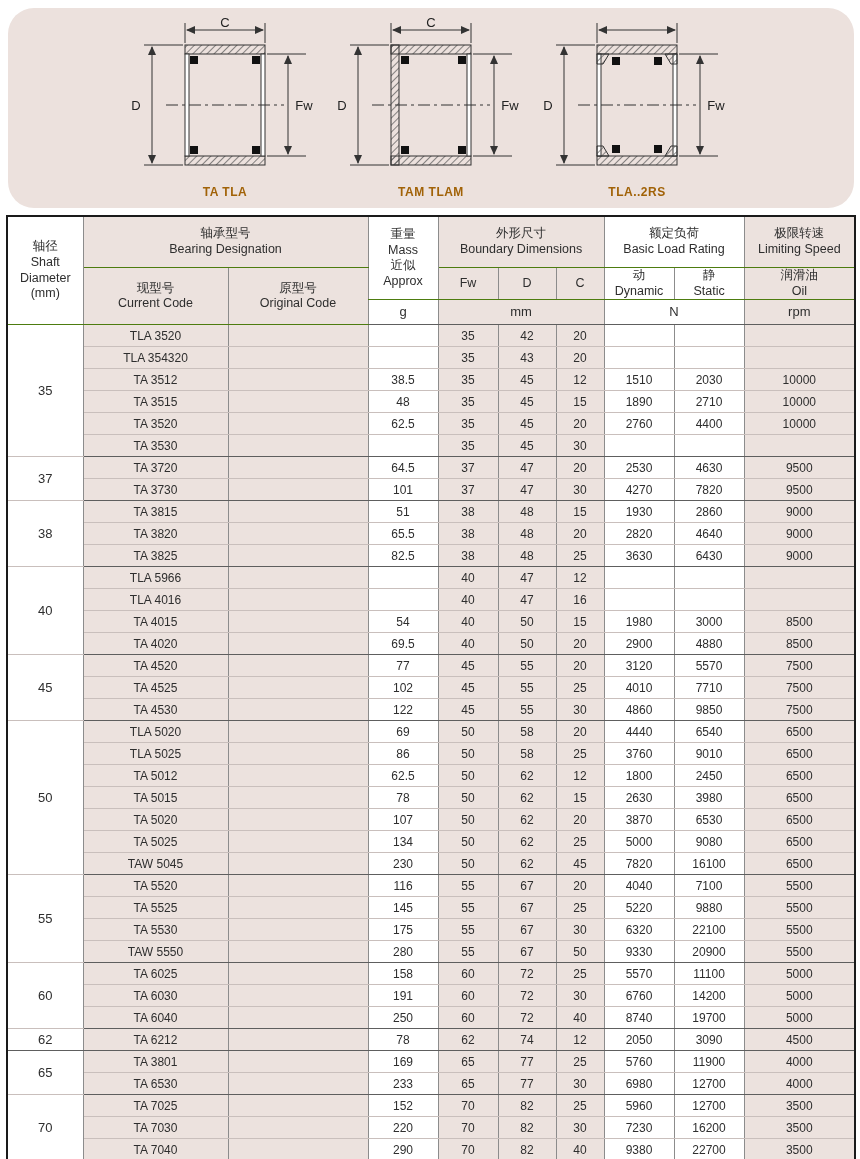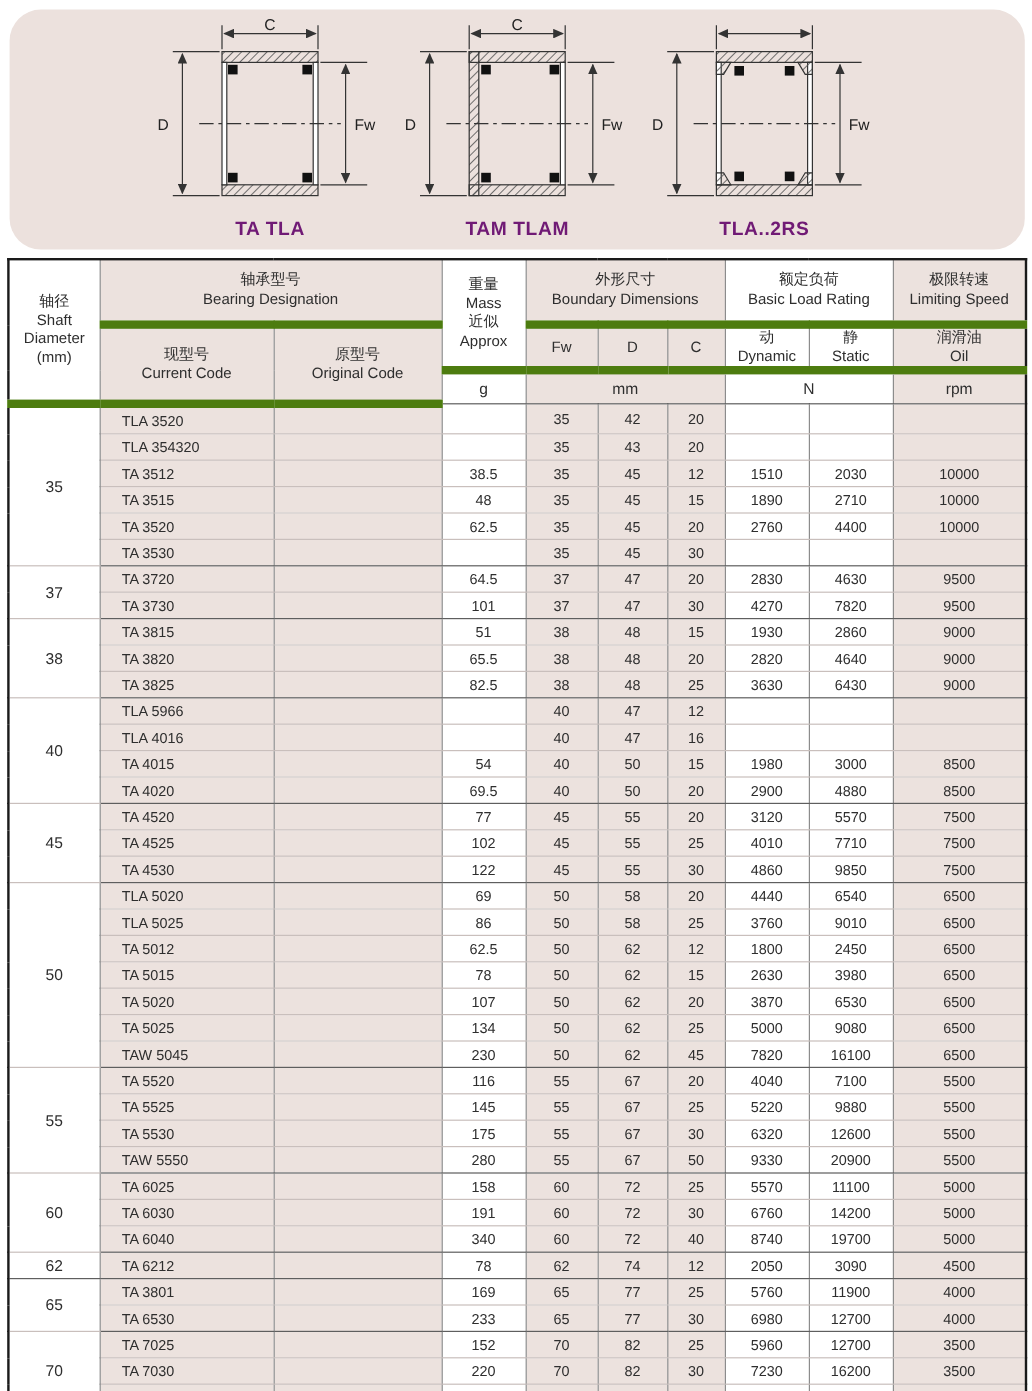--- a/index.html
+++ b/index.html
@@ -10,56 +10,56 @@
     margin:8px 6px 7px 8px;
     height:200px;
     background:#ece1dd;
     border-radius:26px;
     display:flex;
     justify-content:center;
     align-items:center;
     gap:16px;
   }
   .diagram{display:flex;flex-direction:column;align-items:center;}
-  .diagram-label{font-size:16px;font-weight:bold;color:#701a75;margin-top:-4px;letter-spacing:.5px;}
+  .diagram-label{font-size:12px;font-weight:bold;color:#a16207;margin-top:-4px;letter-spacing:.5px;}
 
   
   table.spec{
     border-collapse:collapse;
     table-layout:fixed;
     width:848px;
     margin-left:6px;
     border:2px solid #1a1a1a;
     background:#ffffff;
   }
   .spec th,.spec td{
     border-left:1px solid #8c8c8c;
     border-right:1px solid #8c8c8c;
     font-weight:normal;
     text-align:center;
     vertical-align:middle;
     padding:0;
     overflow:hidden;
   }
   .spec thead th{
-    border-bottom:7px solid #4d7c0f;
+    border-bottom:1px solid #4d7c0f;
     white-space:pre-line;
     line-height:1.25;
     font-size:12.5px;
   }
   .spec thead tr.units th{border-bottom:1px solid #5e5e5e;font-size:13px;height:24px;}
   .spec thead tr.band1 th{height:50px;}
   .spec thead tr.band2 th{height:30px;}
   .spec tbody td{
     height:21px;
     font-size:12px;
     border-bottom:1px solid #c9bfbc;
   }
   .spec tbody tr.group-end td{border-bottom:1px solid #5e5e5e;}
-  .spec td.left{text-align:left;padding-left:18px;}
+  .spec td.left{text-align:center;}
   .pink{background:#ece2de;}
   .white{background:#ffffff;}
   .spec td.c-shaft{font-size:13px;background:#ffffff;}
 </style>
 </head>
 <body>
 
 <div class="top-panel">
 
   <div class="diagram">
@@ -302,21 +302,21 @@
         <td class="pink"></td>
       </tr>
       <tr>
         <td class="c-shaft" rowspan="2">37</td>
         <td class="pink left">TA 3720</td>
         <td class="pink"></td>
         <td class="white">64.5</td>
         <td class="pink">37</td>
         <td class="pink">47</td>
         <td class="pink">20</td>
-        <td class="white">2830</td>
+        <td class="white">2530</td>
         <td class="white">4630</td>
         <td class="pink">9500</td>
       </tr>
       <tr class="group-end">
         <td class="pink left">TA 3730</td>
         <td class="pink"></td>
         <td class="white">101</td>
         <td class="pink">37</td>
         <td class="pink">47</td>
         <td class="pink">30</td>
@@ -539,21 +539,21 @@
         <td class="pink">5500</td>
       </tr>
       <tr>
         <td class="pink left">TA 5530</td>
         <td class="pink"></td>
         <td class="white">175</td>
         <td class="pink">55</td>
         <td class="pink">67</td>
         <td class="pink">30</td>
         <td class="white">6320</td>
-        <td class="white">12600</td>
+        <td class="white">22100</td>
         <td class="pink">5500</td>
       </tr>
       <tr class="group-end">
         <td class="pink left">TAW 5550</td>
         <td class="pink"></td>
         <td class="white">280</td>
         <td class="pink">55</td>
         <td class="pink">67</td>
         <td class="pink">50</td>
         <td class="white">9330</td>
@@ -579,21 +579,21 @@
         <td class="pink">60</td>
         <td class="pink">72</td>
         <td class="pink">30</td>
         <td class="white">6760</td>
         <td class="white">14200</td>
         <td class="pink">5000</td>
       </tr>
       <tr class="group-end">
         <td class="pink left">TA 6040</td>
         <td class="pink"></td>
-        <td class="white">340</td>
+        <td class="white">250</td>
         <td class="pink">60</td>
         <td class="pink">72</td>
         <td class="pink">40</td>
         <td class="white">8740</td>
         <td class="white">19700</td>
         <td class="pink">5000</td>
       </tr>
       <tr class="group-end">
         <td class="c-shaft" rowspan="1">62</td>
         <td class="pink left">TA 6212</td>

